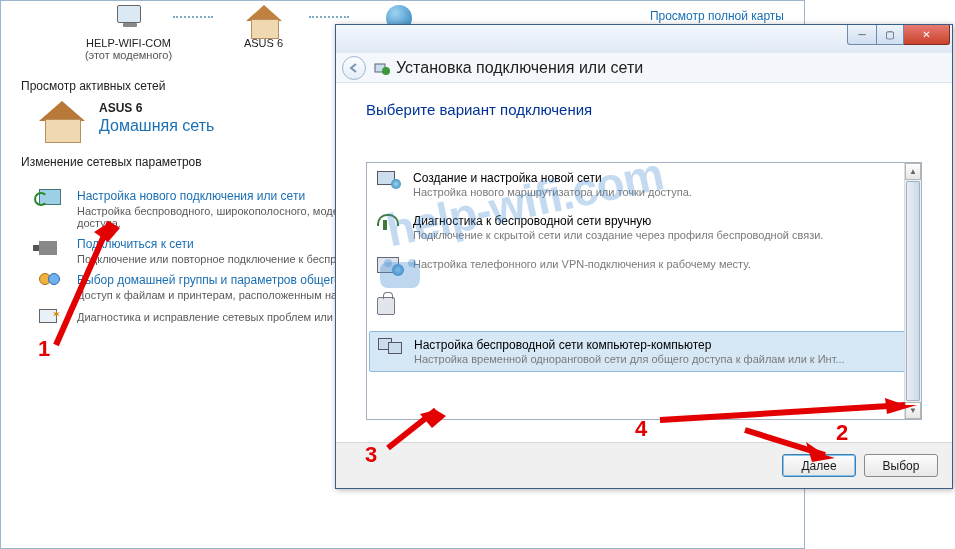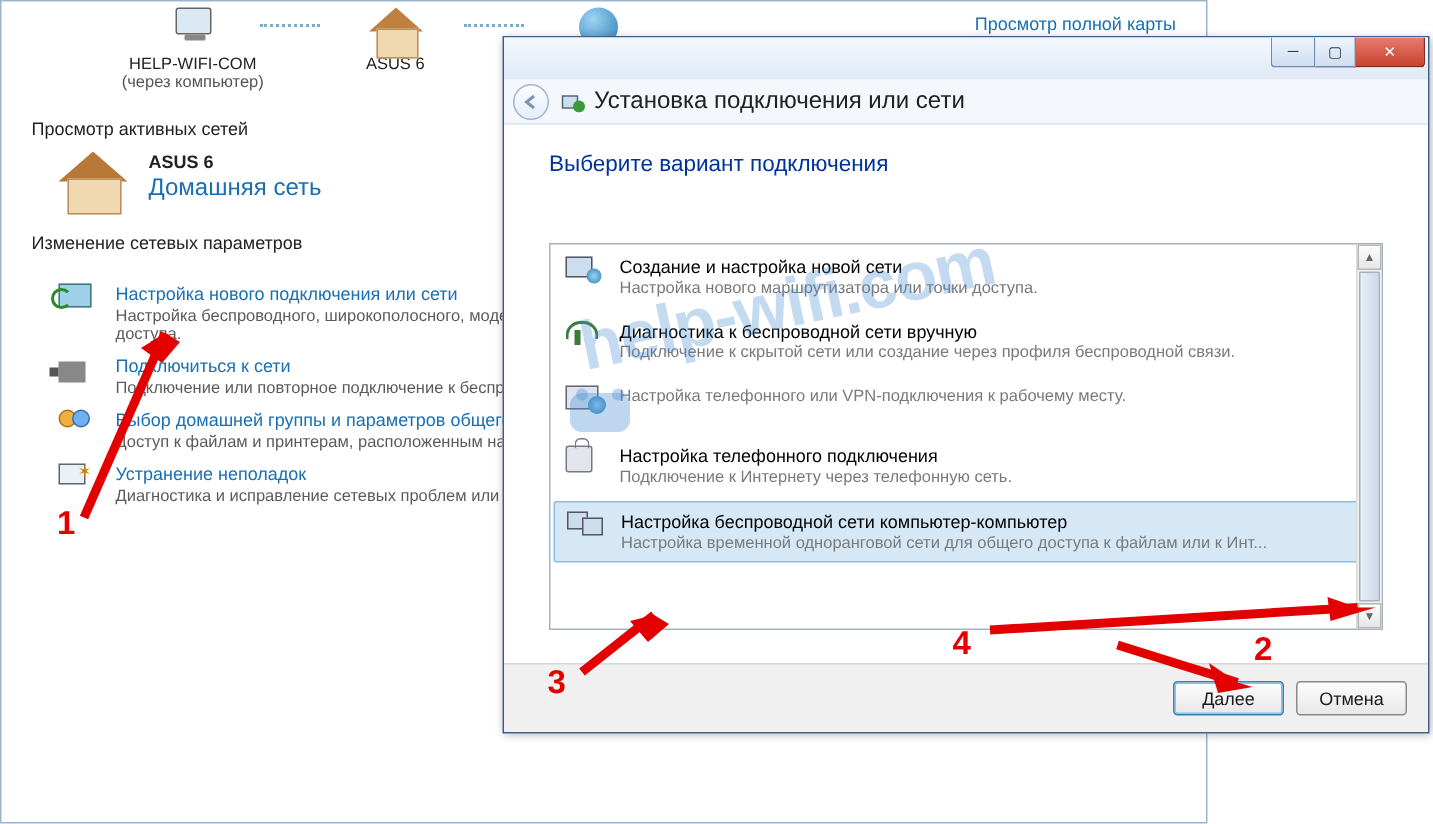--- a/index.html
+++ b/index.html
@@ -113,21 +113,21 @@
 </head>
 <body>
 
 <div class="bg-window">
   <div class="map-row">
     <div class="map-item">
       <div class="map-icon">
           <div class="pc"></div>
         </div>
       <div class="map-label">HELP-WIFI-COM</div>
-      <div class="map-sub">(через компьютер)</div>
+      <div class="map-sub">(этот модемного)</div>
     </div>
     <span class="map-dash" style="left:172px;"></span>
     <div class="map-item">
       <div class="map-icon">
           <div class="house"></div>
         </div>
       <div class="map-label">ASUS  6</div>
     </div>
     <span class="map-dash" style="left:308px;"></span>
     <div class="map-item">
@@ -180,21 +180,20 @@
       <div class="opt-body">
         <div class="opt-title">Выбор домашней группы и параметров общего доступа</div>
         <div class="opt-desc">Доступ к файлам и принтерам, расположенным на других сетевых компьютерах, или изменение параметров общего доступа.</div>
       </div>
     </div>
     <div class="opt">
       <div class="opt-icon">
           <div class="diag"></div>
         </div>
       <div class="opt-body">
-        <div class="opt-title">Устранение неполадок</div>
         <div class="opt-desc">Диагностика и исправление сетевых проблем или получение сведений об исправлении.</div>
       </div>
     </div>
   </div>
 </div>
 
 <div class="wizard">
   <div class="titlebar">
     <div class="win-btns">
       <div class="win-btn win-min">─</div>
@@ -244,24 +243,20 @@
             <div class="vpn-ic"></div>
           </div>
         <div class="li-body">
           <div class="li-desc">Настройка телефонного или VPN-подключения к рабочему месту.</div>
         </div>
       </div>
       <div class="li">
         <div class="li-icon">
             <div class="phone-ic"></div>
           </div>
-        <div class="li-body">
-          <div class="li-title">Настройка телефонного подключения</div>
-          <div class="li-desc">Подключение к Интернету через телефонную сеть.</div>
-        </div>
       </div>
       <div class="li sel">
         <div class="li-icon">
             <div class="adhoc-ic"></div>
           </div>
         <div class="li-body">
           <div class="li-title">Настройка беспроводной сети компьютер-компьютер</div>
           <div class="li-desc">Настройка временной одноранговой сети для общего доступа к файлам или к Инт...</div>
         </div>
       </div>
@@ -269,21 +264,21 @@
       <div class="scroll-track">
         <div class="scroll-arrow">▲</div>
         <div class="scroll-thumb"></div>
         <div class="scroll-arrow bot">▼</div>
       </div>
     </div>
   </div>
 
   <div class="btn-row">
     <div class="btn default">Далее</div>
-    <div class="btn">Отмена</div>
+    <div class="btn">Выбор</div>
   </div>
 </div>
 
 <div class="watermark">help-wifi.com</div>
 <div class="wm-bubble"></div>
 
 <div class="anno num" style="top:338px; left:38px;">1</div>
 <svg class="arrow anno" style="top:210px; left:48px;" width="80" height="145">
   <line x1="8" y1="135" x2="62" y2="12" class="arrow-path"></line>
   <polygon points="62,12 46,22 60,32 72,18" class="arrow-head"></polygon>

